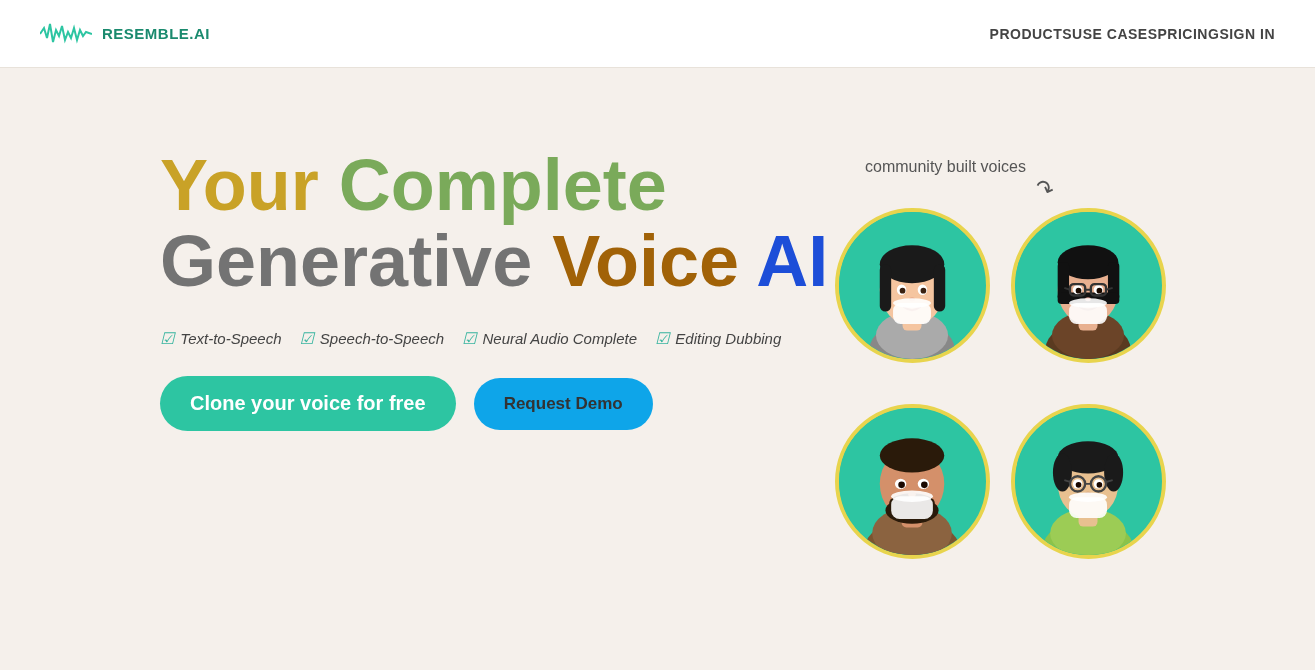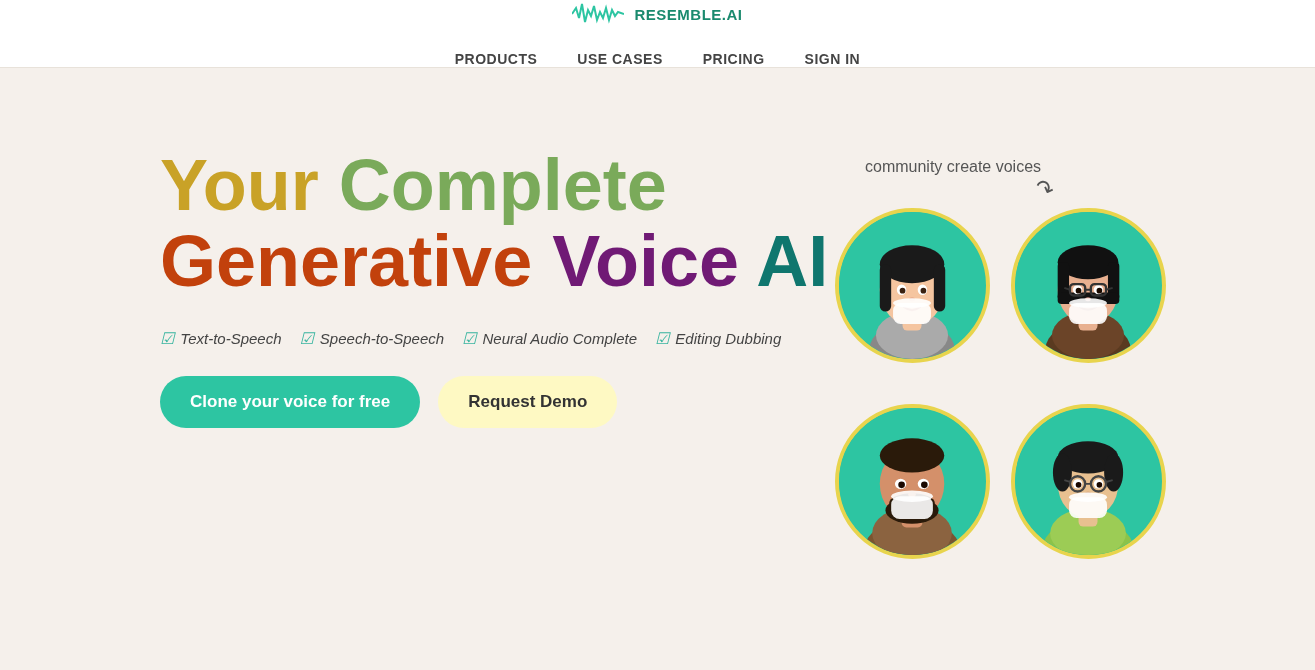--- a/index.html
+++ b/index.html
@@ -13,41 +13,39 @@
 
     
     nav {
       display: flex;
       align-items: center;
       justify-content: space-between;
       padding: 0 40px;
       height: 68px;
       background: #fff;
       border-bottom: 1px solid #e8e2da;
-      flex-direction: column;
     }
     .nav-logo {
       display: flex;
       align-items: center;
       gap: 10px;
     }
     .nav-logo-waves {
       width: 52px;
       height: 28px;
     }
     .nav-logo-text {
       font-weight: 700;
       font-size: 15px;
       color: #1a8a6e;
       letter-spacing: 0.5px;
       text-transform: uppercase;
     }
     .nav-links {
       display: flex;
-      gap: 40px;
       align-items: center;
     }
     .nav-link {
       font-size: 14px;
       font-weight: 600;
       color: #444;
       letter-spacing: 0.5px;
       text-transform: uppercase;
       cursor: pointer;
       text-decoration: none;
@@ -69,23 +67,23 @@
       padding-top: 20px;
     }
     .hero-title {
       font-size: 72px;
       font-weight: 900;
       line-height: 1.05;
       margin-bottom: 30px;
     }
     .hero-title .word-your { color: #c9a227; }
     .hero-title .word-complete { color: #7aaa5a; }
-    .hero-title .word-generative { color: #c2410c; }
-    .hero-title .word-voice { color: #701a75; }
-    .hero-title .word-ai { color: #0f766e; }
+    .hero-title .word-generative { color: #737373; }
+    .hero-title .word-voice { color: #a16207; }
+    .hero-title .word-ai { color: #1d4ed8; }
     .hero-title .word-toolkit { color: #c9a227; }
 
     .features-list {
       display: flex;
       gap: 18px;
       align-items: center;
       flex-wrap: wrap;
       margin-bottom: 28px;
     }
     .feature-item {
@@ -113,27 +111,27 @@
       display: flex;
       gap: 18px;
       align-items: center;
     }
     .btn-primary {
       background: #2dc5a2;
       color: #fff;
       border: none;
       border-radius: 30px;
       padding: 16px 30px;
-      font-size: 17px;
+      font-size: 20px;
       font-weight: 600;
       cursor: pointer;
       white-space: nowrap;
     }
     .btn-secondary {
-      background: #fef9c3;
+      background: #0ea5e9;
       color: #333;
       border: none;
       border-radius: 30px;
       padding: 16px 30px;
       font-size: 17px;
       font-weight: 600;
       cursor: pointer;
       white-space: nowrap;
     }
 
@@ -248,21 +246,21 @@
     </div>
 
 
     <div class="cta-buttons">
       <button class="btn-primary">Clone your voice for free</button>
       <button class="btn-secondary">Request Demo</button>
     </div>
   </div>
 
   <div class="right-content">
-    <span class="community-label">community create voices</span>
+    <span class="community-label">community built voices</span>
     <span class="arrow-curve">↷</span>
 
     <div class="avatars-grid">
 
       <div class="avatar-circle avatar-1">
         <svg class="avatar-svg" viewBox="0 0 155 155" xmlns="http://www.w3.org/2000/svg">
 
           <circle cx="77" cy="77" r="77" fill="#2dc5a2"></circle>
 
           <ellipse cx="77" cy="145" rx="45" ry="30" fill="#888"></ellipse>

